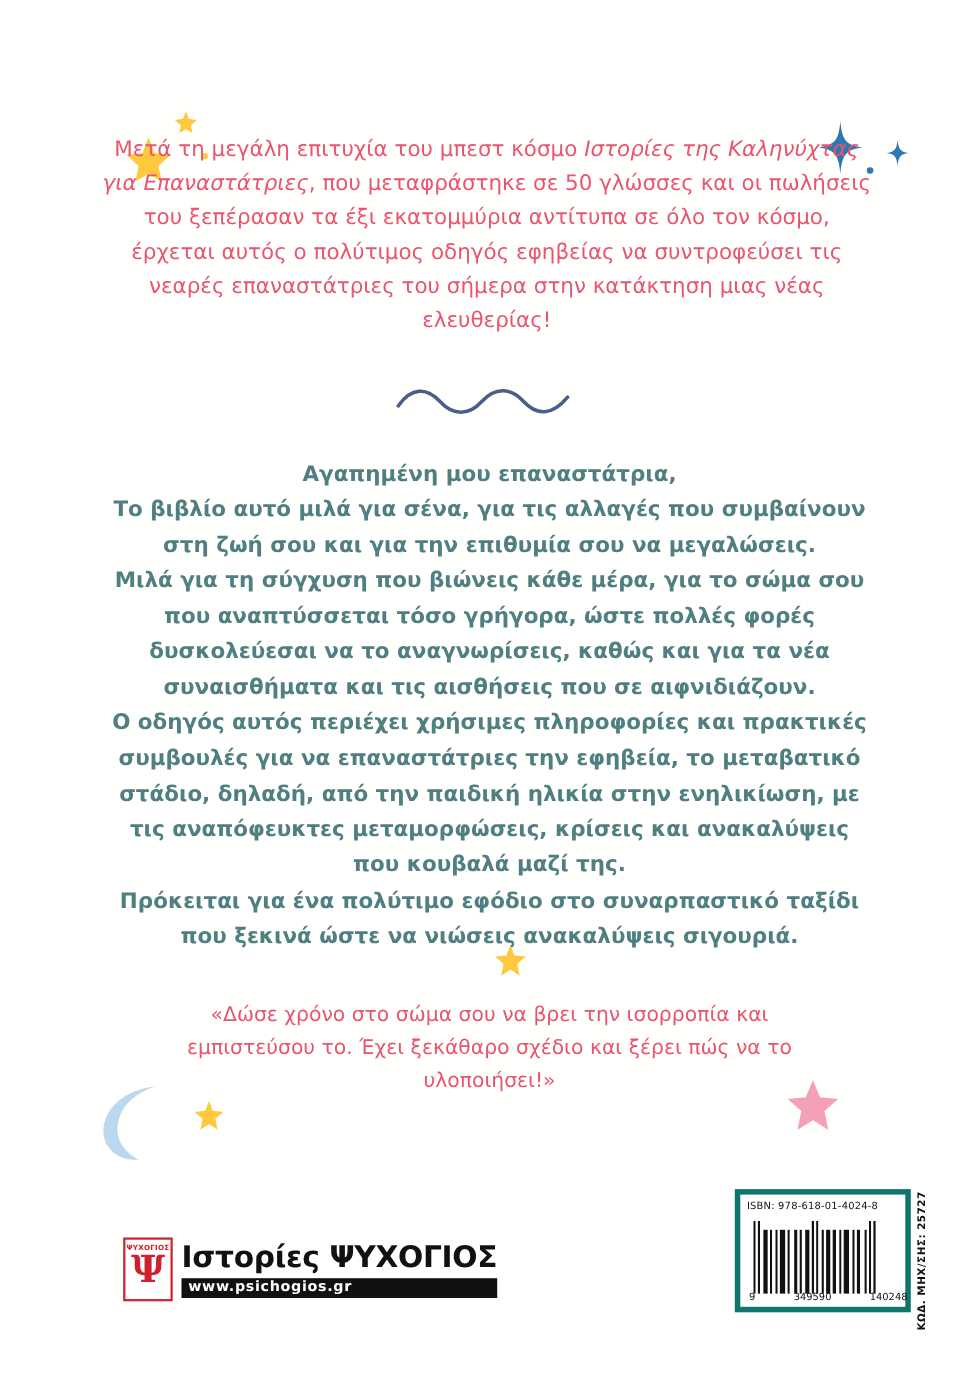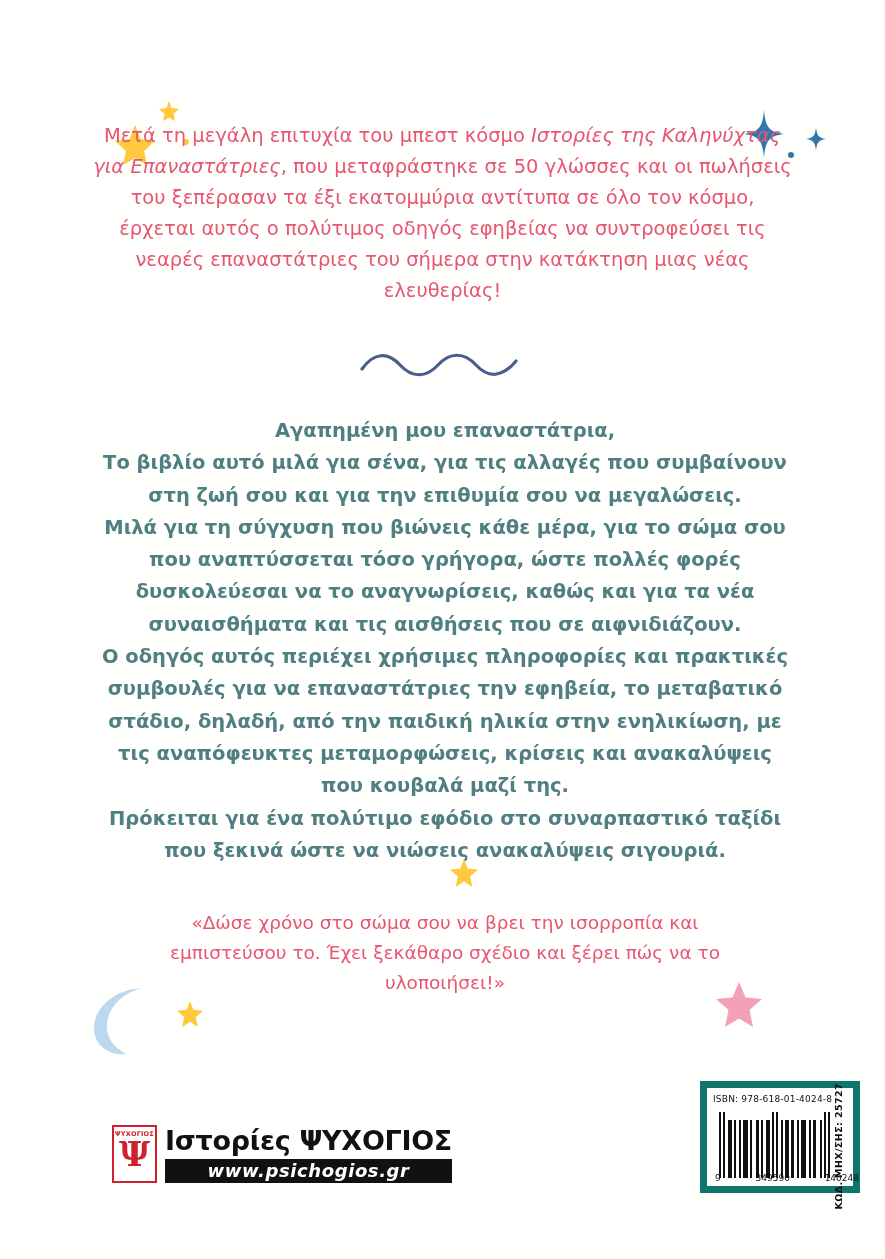--- a/index.html
+++ b/index.html
@@ -120,40 +120,38 @@
     font-weight: bold;
     color: #111111;
     font-family: "DejaVu Sans", sans-serif;
     letter-spacing: -0.3px;
     white-space: nowrap;
   }
   .pub-url {
     margin-top: 3px;
     background: #111111;
     color: #ffffff;
-    font-size: 18px;
+    font-size: 13px;
     font-weight: bold;
     letter-spacing: .6px;
-    text-align: center;
+    text-align: left;
     padding: 1px 6px 2px 6px;
     white-space: nowrap;
-    font-style: italic;
   }
 
   
   .barcode-box {
     position: absolute;
     left: 668px;
     top: 1081px;
     width: 160px;
     height: 112px;
-    border: 7px solid #0f766e;
+    border: 5px solid #0f766e;
     background: #fff;
     box-sizing: border-box;
-    margin-left: 32px;
   }
   .isbn-text {
     position: absolute;
     left: 6px;
     top: 6px;
     font-size: 9px;
     font-family: "DejaVu Sans", sans-serif;
     color: #111;
     letter-spacing: .2px;
   }

